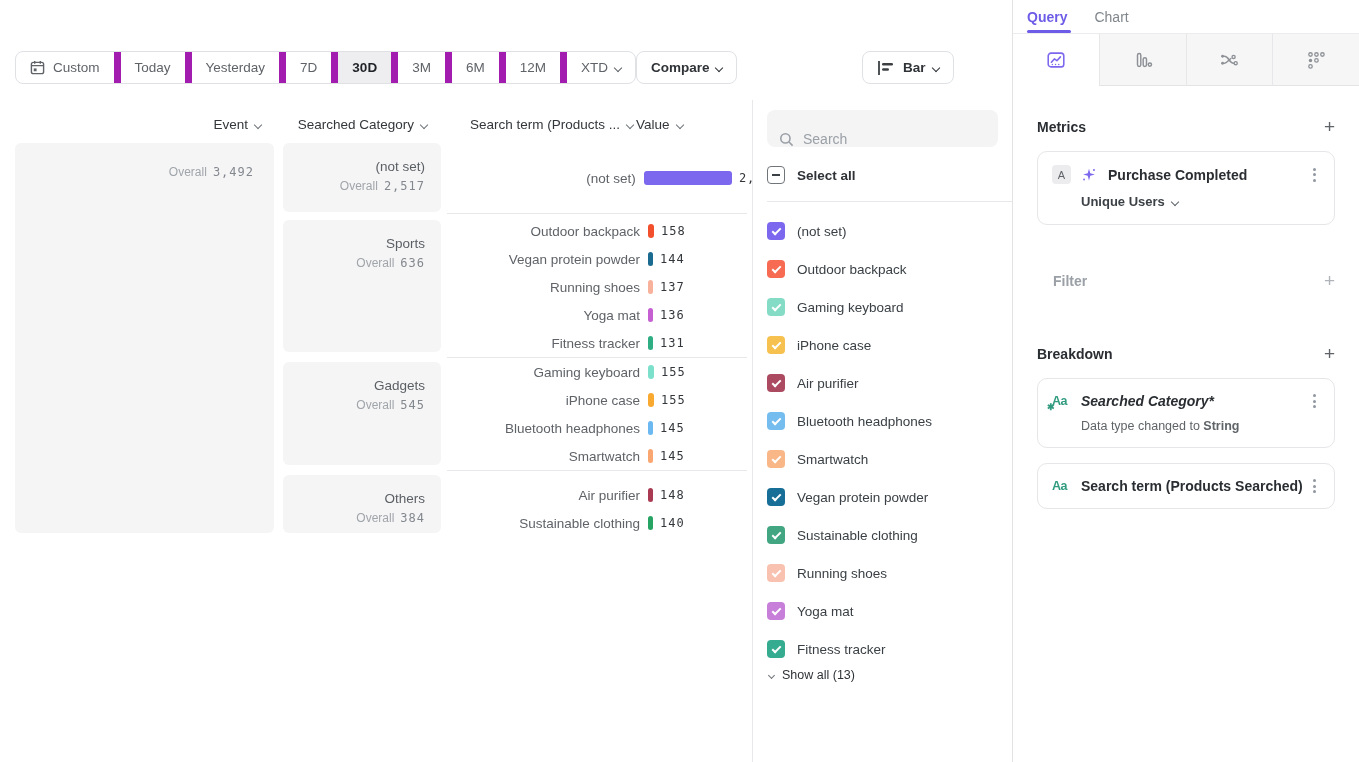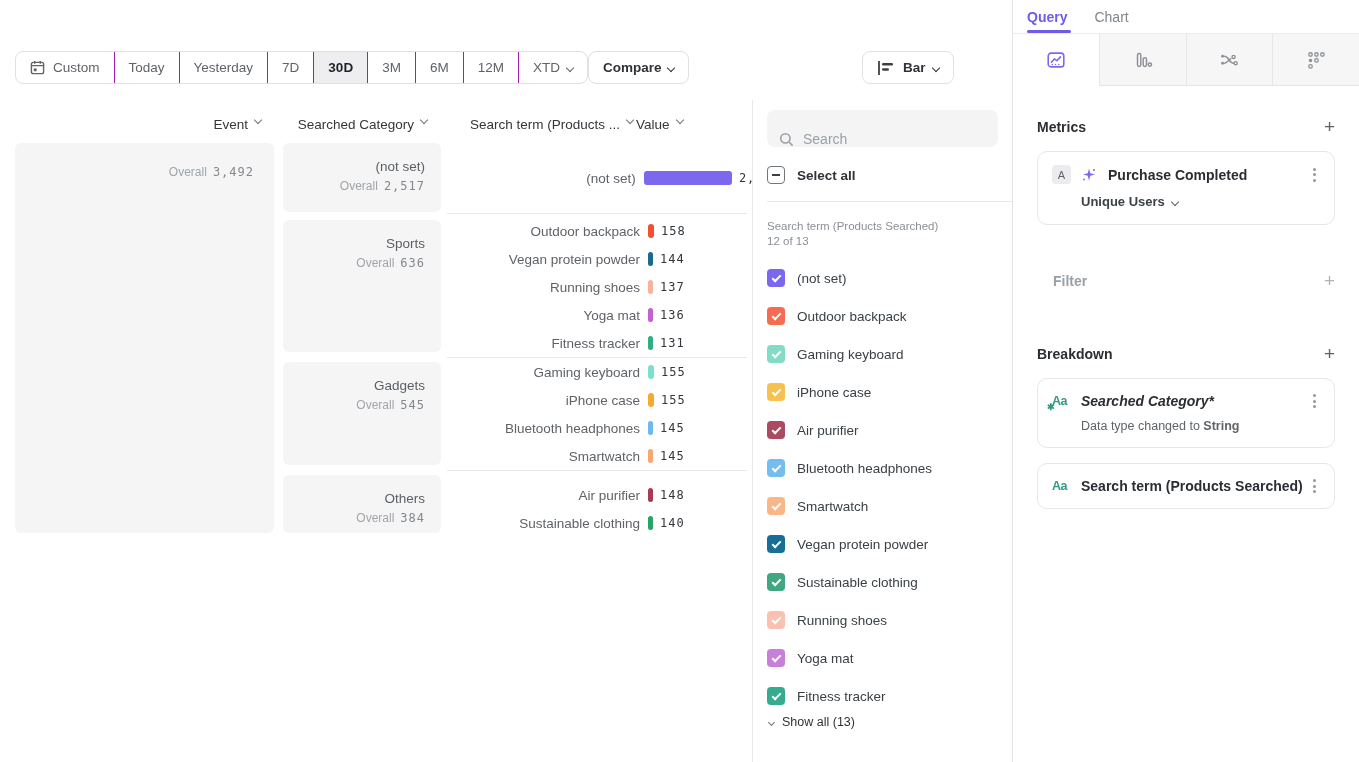--- a/index.html
+++ b/index.html
@@ -7,32 +7,32 @@
     font-family:"Liberation Sans", sans-serif; color:#2f3337; }
   .mono { font-family:"DejaVu Sans Mono", monospace; }
   .chev { display:inline-block; width:6px; height:6px; border-right:1.6px solid currentColor;
     border-bottom:1.6px solid currentColor; transform:rotate(45deg); margin-left:7px;
     vertical-align:2px; }
 
   
   #toolbar { position:absolute; left:15px; top:51px; height:33px; display:flex; align-items:stretch; }
   #date-seg { display:flex; border:1px solid #dfe1e5; border-radius:8px; overflow:hidden; background:#fff; }
   .seg-item { display:flex; align-items:center; padding:0 14px; font-size:13.5px; color:#5f6368;
-    border-right:1px solid #a21caf; cursor:pointer; white-space:nowrap; }
+    border-right:7px solid #a21caf; cursor:pointer; white-space:nowrap; }
   .seg-item:last-child { border-right:none; }
   .seg-item.selected { background:#eeeef0; color:#1f2327; font-weight:700; }
   .btn { display:flex; align-items:center; border:1px solid #dfe1e5; border-radius:8px;
     background:#fff; padding:0 14px; font-size:13.5px; font-weight:700; color:#2f3337; cursor:pointer; }
   #compare-btn { }
   #bar-type-btn { position:absolute; left:862px; top:51px; height:33px; }
   #bar-type-btn svg { margin-right:8px; }
 
   
   .col-header { position:absolute; top:117px; font-size:13.5px; color:#33373b; font-weight:500;
-    display:flex; align-items:flex-start; }
+    display:flex; align-items:center; }
   .col-header .chev { color:#70757a; }
   #h-event   { left:15px;  width:246px; justify-content:flex-end; }
   #h-cat     { left:283px; width:144px; justify-content:flex-end; }
   #h-term    { left:448px; width:185px; justify-content:flex-end; }
   #h-value   { left:636px; }
 
   
   #event-card { position:absolute; left:15px; top:143px; width:259px; height:390px;
     background:#f5f5f6; border-radius:6px; padding:17px 20px; text-align:right; }
   .card-title { font-size:13.5px; color:#5a5f64; }
@@ -289,21 +289,20 @@
     </svg>
     <input type="text" placeholder="Search" style="">
   </div>
   <div id="select-all">
     <span class="cb indet">
         <span class="minus"></span>
       </span>
     <span class="sa-label">Select all</span>
   </div>
   <div id="legend-divider"></div>
-  <div id="legend-context">Search term (Products Searched) 12 of 13</div>
   <div id="legend-list">
       <div class="legend-item">
         <span class="cb" style="background:#7b68ee">
           <span class="tick"></span>
         </span>
         <span class="li-label">(not set)</span>
       </div>
       <div class="legend-item">
         <span class="cb" style="background:#f76b52">
           <span class="tick"></span>

